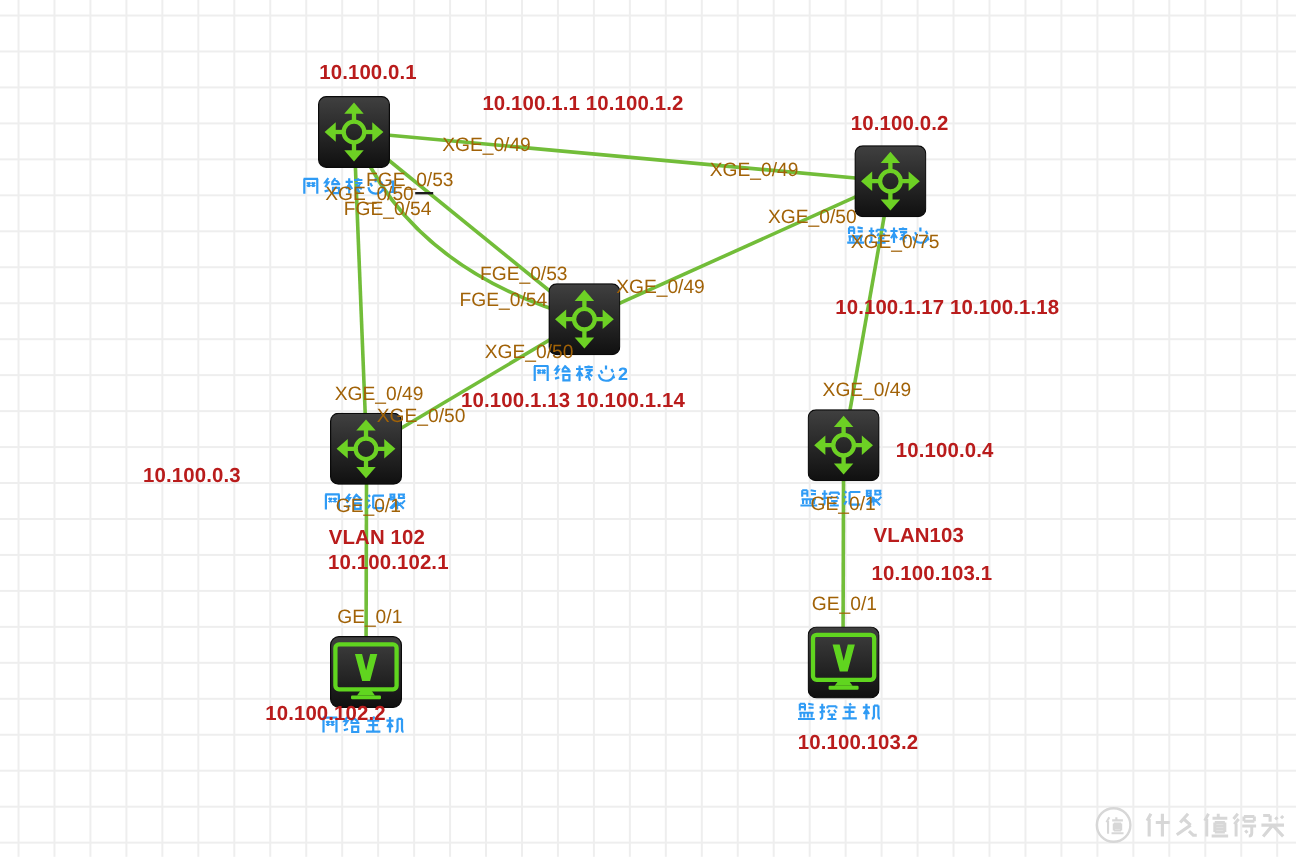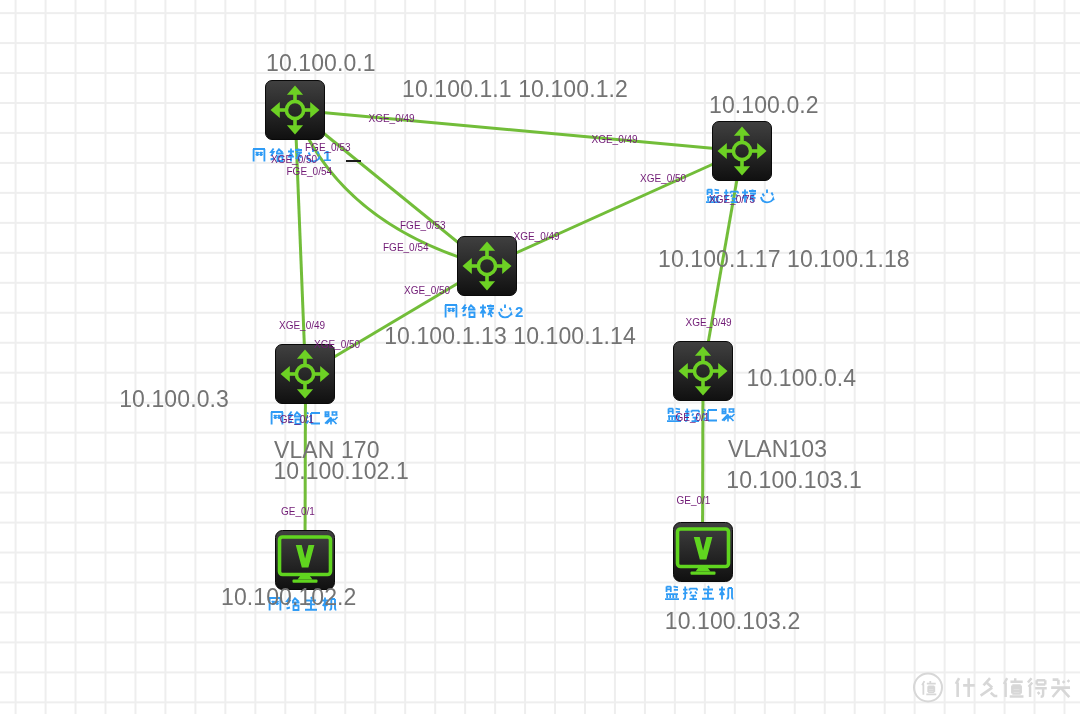--- a/index.html
+++ b/index.html
@@ -6,22 +6,22 @@
 body{
   width:1080px;height:714px;overflow:hidden;position:relative;
   font-family:"Liberation Sans",sans-serif;
   background-color:#ffffff;
   background-image:
     linear-gradient(to right,#eeeeee 1.5px,transparent 1.5px),
     linear-gradient(to bottom,#eeeeee 1.5px,transparent 1.5px);
   background-size:29.97px 29.97px;
   background-position:14.6px 12.1px;
 }
-.port{position:absolute;font-size:10px;line-height:1;color:#701a75;white-space:pre;z-index:5;}
-.ip{position:absolute;font-size:23px;font-weight:normal;line-height:1;color:#737373;white-space:pre;z-index:6;letter-spacing:0.1px;}
+.port{position:absolute;font-size:16px;line-height:1;color:#a16207;white-space:pre;z-index:5;}
+.ip{position:absolute;font-size:17px;font-weight:bold;line-height:1;color:#b91c1c;white-space:pre;z-index:6;letter-spacing:0.1px;}
 .dev{position:absolute;width:60px;height:60px;z-index:4;}
 .blue{position:absolute;z-index:3;color:#2f9bf5;}
 svg{display:block;}
 #links{position:absolute;left:0;top:0;z-index:1;}
 .wm{position:absolute;z-index:2;color:#d7d7d7;}
 </style>
 </head>
 <body>
 
 <svg width="0" height="0" style="position:absolute">
@@ -225,25 +225,25 @@
 <span class="port" style="left:314px;top:340px">XGE_0/50</span>
 <span class="port" style="left:279.8px;top:415.4px">GE_0/1</span>
 <span class="port" style="left:281px;top:507.3px">GE_0/1</span>
 <span class="port" style="left:685.5px;top:317.5px">XGE_0/49</span>
 <span class="port" style="left:675.5px;top:413px">GE_0/1</span>
 <span class="port" style="left:676.5px;top:496px">GE_0/1</span>
 
 <span class="ip" style="left:266px;top:52px">10.100.0.1</span>
 <span class="ip" style="left:402px;top:77.5px">10.100.1.1 10.100.1.2</span>
 <span class="ip" style="left:709px;top:94px">10.100.0.2</span>
-<span class="ip" style="left:658px;top:248px">10.100.1.17 10.100.1.18</span>
+<span class="ip" style="left:696px;top:248px">10.100.1.17 10.100.1.18</span>
 <span class="ip" style="left:384.2px;top:324.8px">10.100.1.13 10.100.1.14</span>
 <span class="ip" style="left:119.2px;top:388px">10.100.0.3</span>
 <span class="ip" style="left:746.5px;top:367px">10.100.0.4</span>
-<span class="ip" style="left:274px;top:438.5px">VLAN 170</span>
+<span class="ip" style="left:274px;top:438.5px">VLAN 102</span>
 <span class="ip" style="left:273.4px;top:460px">10.100.102.1</span>
 <span class="ip" style="left:728px;top:438px">VLAN103</span>
 <span class="ip" style="left:726.3px;top:468.8px">10.100.103.1</span>
 <span class="ip" style="left:221px;top:586px">10.100.102.2</span>
 <span class="ip" style="left:664.8px;top:609.8px">10.100.103.2</span>
 
 <svg class="wm" style="left:908px;top:668px" width="170" height="40" viewBox="0 0 170 40">
   <circle cx="20" cy="19.5" r="14" fill="none" stroke="#d7d7d7" stroke-width="2"></circle>
   <g stroke="#d7d7d7" transform="translate(12,11.5) scale(1.05)">
       <use href="#c-zhi"></use>

